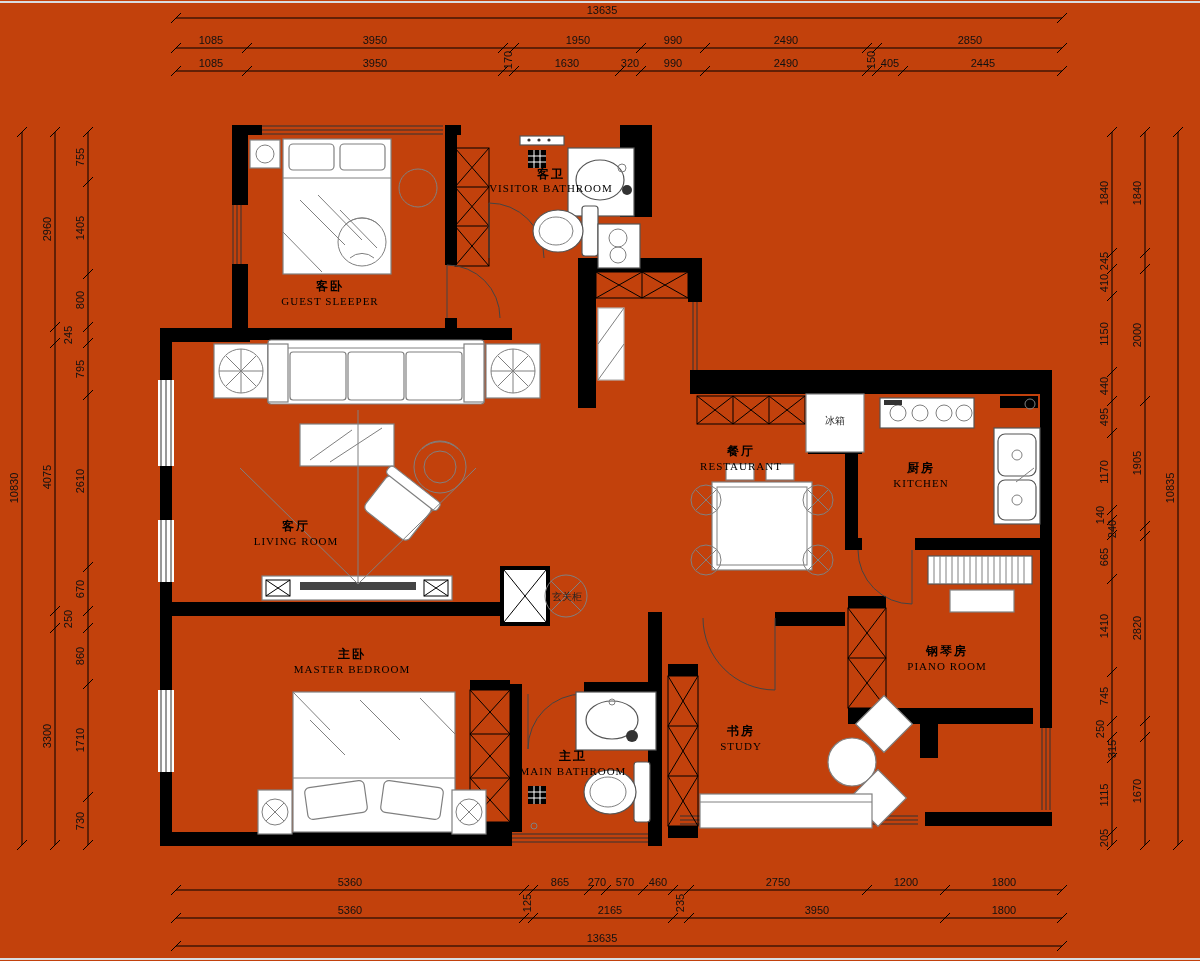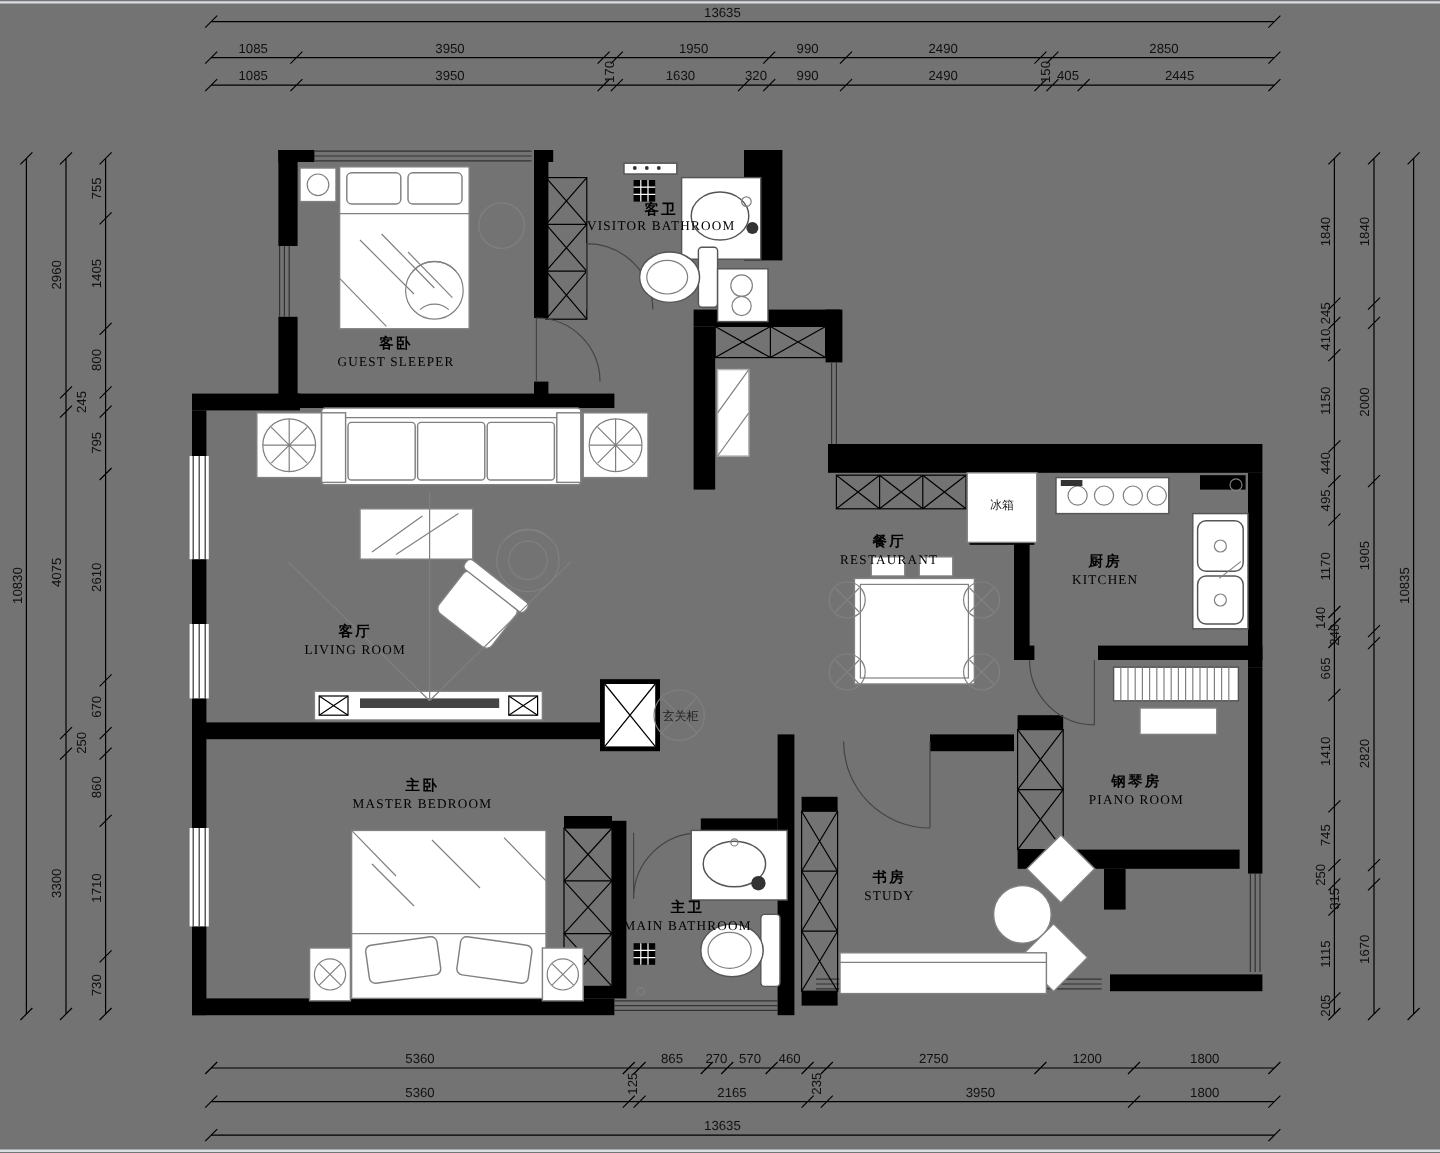--- a/index.html
+++ b/index.html
@@ -1,16 +1,16 @@
 <!DOCTYPE html>
 <html><head>
 <meta charset="utf-8">
 <style>
   html,body{margin:0;padding:0;background:#fff;}
-  #stage{position:relative;width:1200px;height:961px;background:#737373;overflow:hidden;}
+  #stage{position:relative;width:1200px;height:961px;background:#c2410c;overflow:hidden;}
   svg{display:block;}
   .dim{font:11px "Liberation Sans", sans-serif;fill:#111;text-anchor:middle;}
   .zh{font:12px "DejaVu Sans", sans-serif;font-weight:bold;fill:#000;text-anchor:middle;letter-spacing:2px;}
   .en{font:11px "Liberation Serif", serif;fill:#000;text-anchor:middle;letter-spacing:1px;}
   .zhs{font:10px "DejaVu Sans", sans-serif;fill:#222;text-anchor:middle;}
   .w{fill:#000;stroke:none;}
   .hx{stroke:#000;stroke-width:1;fill:none;}
   .furn{stroke:#808080;stroke-width:1.2;fill:#fff;}
   .furnl{stroke:#808080;stroke-width:1;fill:none;}
   .fix{stroke:#555;stroke-width:1.2;fill:#fff;}

